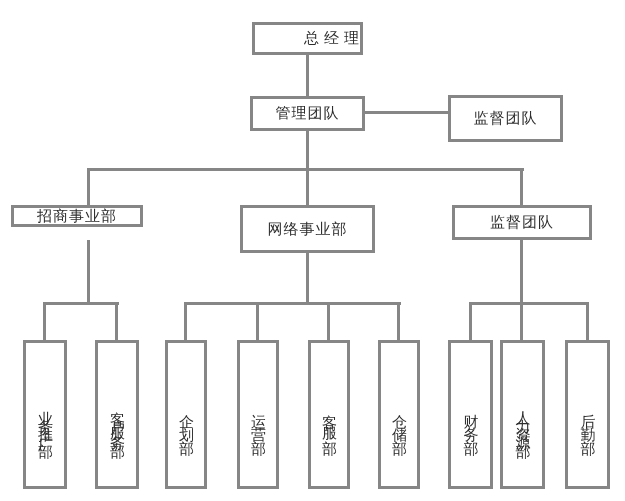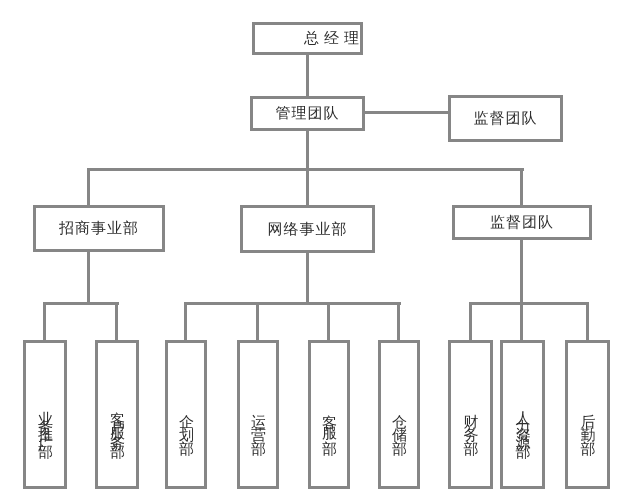--- a/index.html
+++ b/index.html
@@ -57,21 +57,21 @@
     <span class="hlabel sp4">总经理</span>
   </div>
 
   <div class="node" style="left:250px; top:96px; width:115px; height:35px;">
     <span class="hlabel">管理团队</span>
   </div>
   <div class="node" style="left:448px; top:95px; width:115px; height:47px;">
     <span class="hlabel">监督团队</span>
   </div>
 
-  <div class="node" style="left:33px; top:205px; width:132px; height:47px;">
+  <div class="node" style="left:11px; top:205px; width:132px; height:22px;">
     <span class="hlabel">招商事业部</span>
   </div>
   <div class="node" style="left:240px; top:205px; width:135px; height:48px;">
     <span class="hlabel">网络事业部</span>
   </div>
   <div class="node" style="left:452px; top:205px; width:140px; height:35px;">
     <span class="hlabel">监督团队</span>
   </div>
 
   <div class="node" style="left:23px; top:340px; width:44px; height:149px;">

